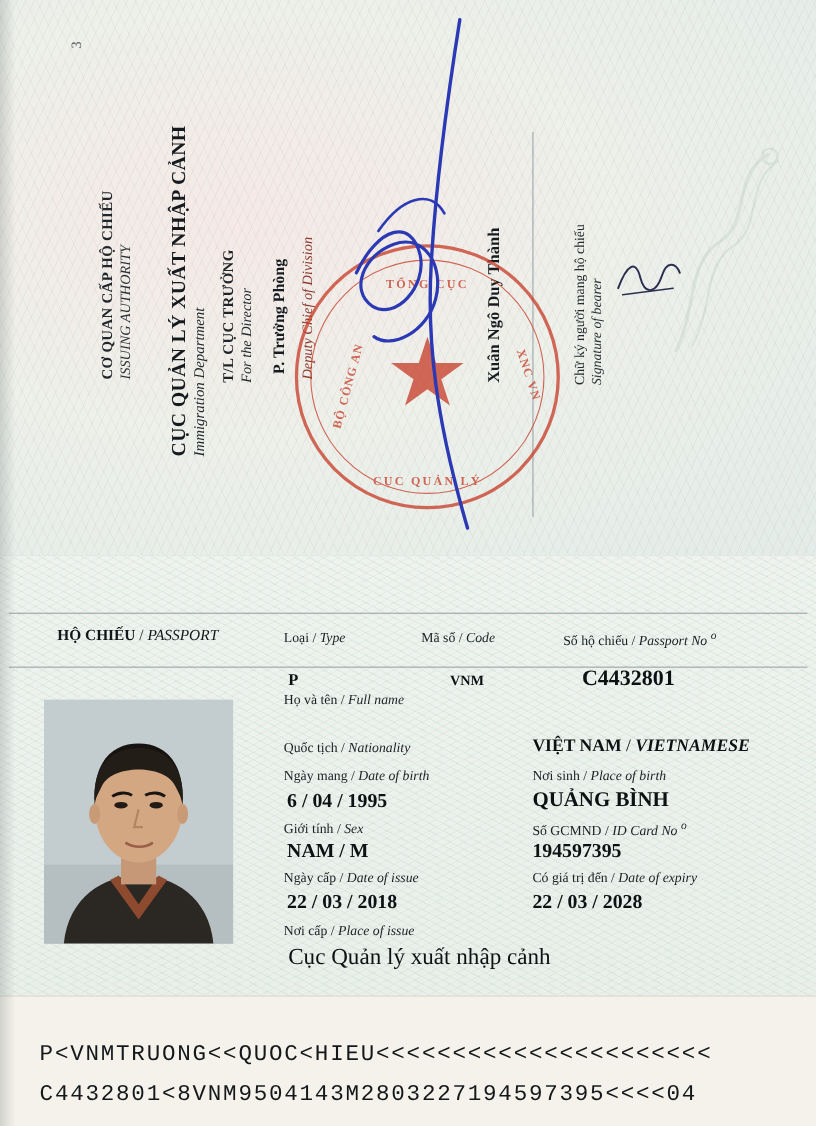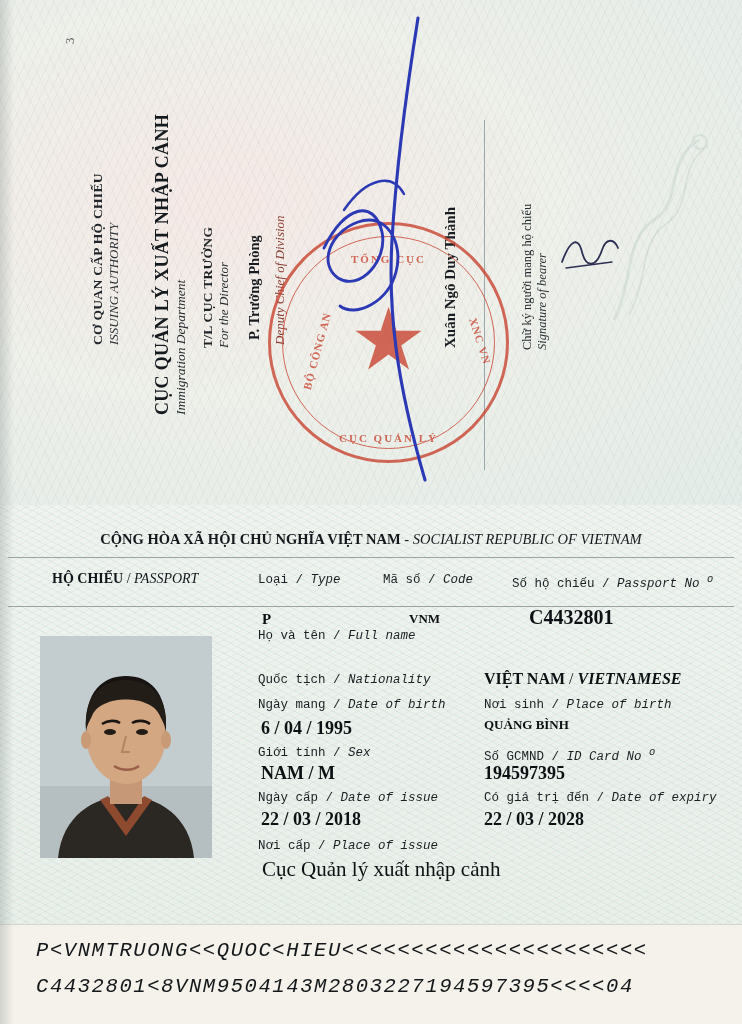--- a/index.html
+++ b/index.html
@@ -138,39 +138,38 @@
   .hr-mid{
     position:absolute;left:8px;right:8px;top:101px;height:1px;background:#9aa6a4;
   }
 
   .passport-label{
     position:absolute;left:52px;top:66px;font-size:14px;color:#11161a;
   }
   .passport-label .vn{font-weight:bold;}
   .passport-label .en{font-style:italic;}
 
-  .hdr{position:absolute;font-size:12.5px;color:#1a1f23;font-family:Liberation Mono, monospace;}
+  .hdr{position:absolute;font-size:12.5px;color:#1a1f23;}
   .hdr .en{font-style:italic;}
   .val{position:absolute;color:#0d1114;font-weight:bold;}
 
   .photo{
     position:absolute;left:40px;top:131px;width:172px;height:222px;
     background:linear-gradient(180deg,#cfd6d8 0%,#b9c3c6 100%);
     overflow:hidden;
   }
   .photo svg{display:block;}
 
   
   .mrz{
-    position:absolute;left:0;right:0;bottom:0;height:100px;
+    position:absolute;left:0;right:0;bottom:0;height:119px;
     background:#f4f2ea;
     border-top:1px solid #d8d6cc;
-    padding-top:8px;
+    padding-top:36px;
     box-sizing:border-box;
-    font-style:italic;
   }
   .mrz div{
     font-family:"Liberation Mono", monospace;
     font-size:20.5px;
     letter-spacing:1.6px;
     color:#14181b;
     padding-left:36px;
     line-height:1.75;
     white-space:nowrap;
   }
@@ -247,25 +246,20 @@
     <svg class="watermark" viewBox="0 0 120 220">
       <path d="M10 200 C30 160, 20 120, 50 100 C80 80, 60 40, 95 20" fill="none" stroke="#9ab4ad" stroke-width="3"></path>
       <path d="M25 195 C45 158, 35 122, 62 104 C90 86, 72 46, 104 26" fill="none" stroke="#9ab4ad" stroke-width="2"></path>
       <circle cx="96" cy="22" r="7" fill="none" stroke="#9ab4ad" stroke-width="2"></circle>
     </svg>
   </div>
 
   <div class="data-page">
     <div class="data-guilloche"></div>
 
-    <div class="country-line">
-      <span class="vn">CỘNG HÒA XÃ HỘI CHỦ NGHĨA VIỆT NAM</span>
-      <span>-</span>
-      <span class="en">SOCIALIST REPUBLIC OF VIETNAM</span>
-    </div>
     <div class="hr-top"></div>
 
     <div class="passport-label">
       <span class="vn">HỘ CHIẾU</span>
       <span> / </span>
       <span class="en">PASSPORT</span>
     </div>
 
     <div class="hdr" style="left:258px;top:68px;">
       <span>Loại</span>
@@ -339,21 +333,21 @@
       <span>Ngày mang</span>
       <span> / </span>
       <span class="en">Date of birth</span>
     </div>
     <div class="hdr" style="left:484px;top:193px;">
       <span>Nơi sinh</span>
       <span> / </span>
       <span class="en">Place of birth</span>
     </div>
     <div class="val" style="left:261px;top:213px;font-size:18px;">6 / 04 / 1995</div>
-    <div class="val" style="left:484px;top:212px;font-size:13px;">QUẢNG BÌNH</div>
+    <div class="val" style="left:484px;top:212px;font-size:19px;">QUẢNG BÌNH</div>
 
     <div class="hdr" style="left:258px;top:241px;">
       <span>Giới tính</span>
       <span> / </span>
       <span class="en">Sex</span>
     </div>
     <div class="hdr" style="left:484px;top:241px;">
       <span>Số GCMND</span>
       <span> / </span>
       <span class="en">ID Card No</span>

